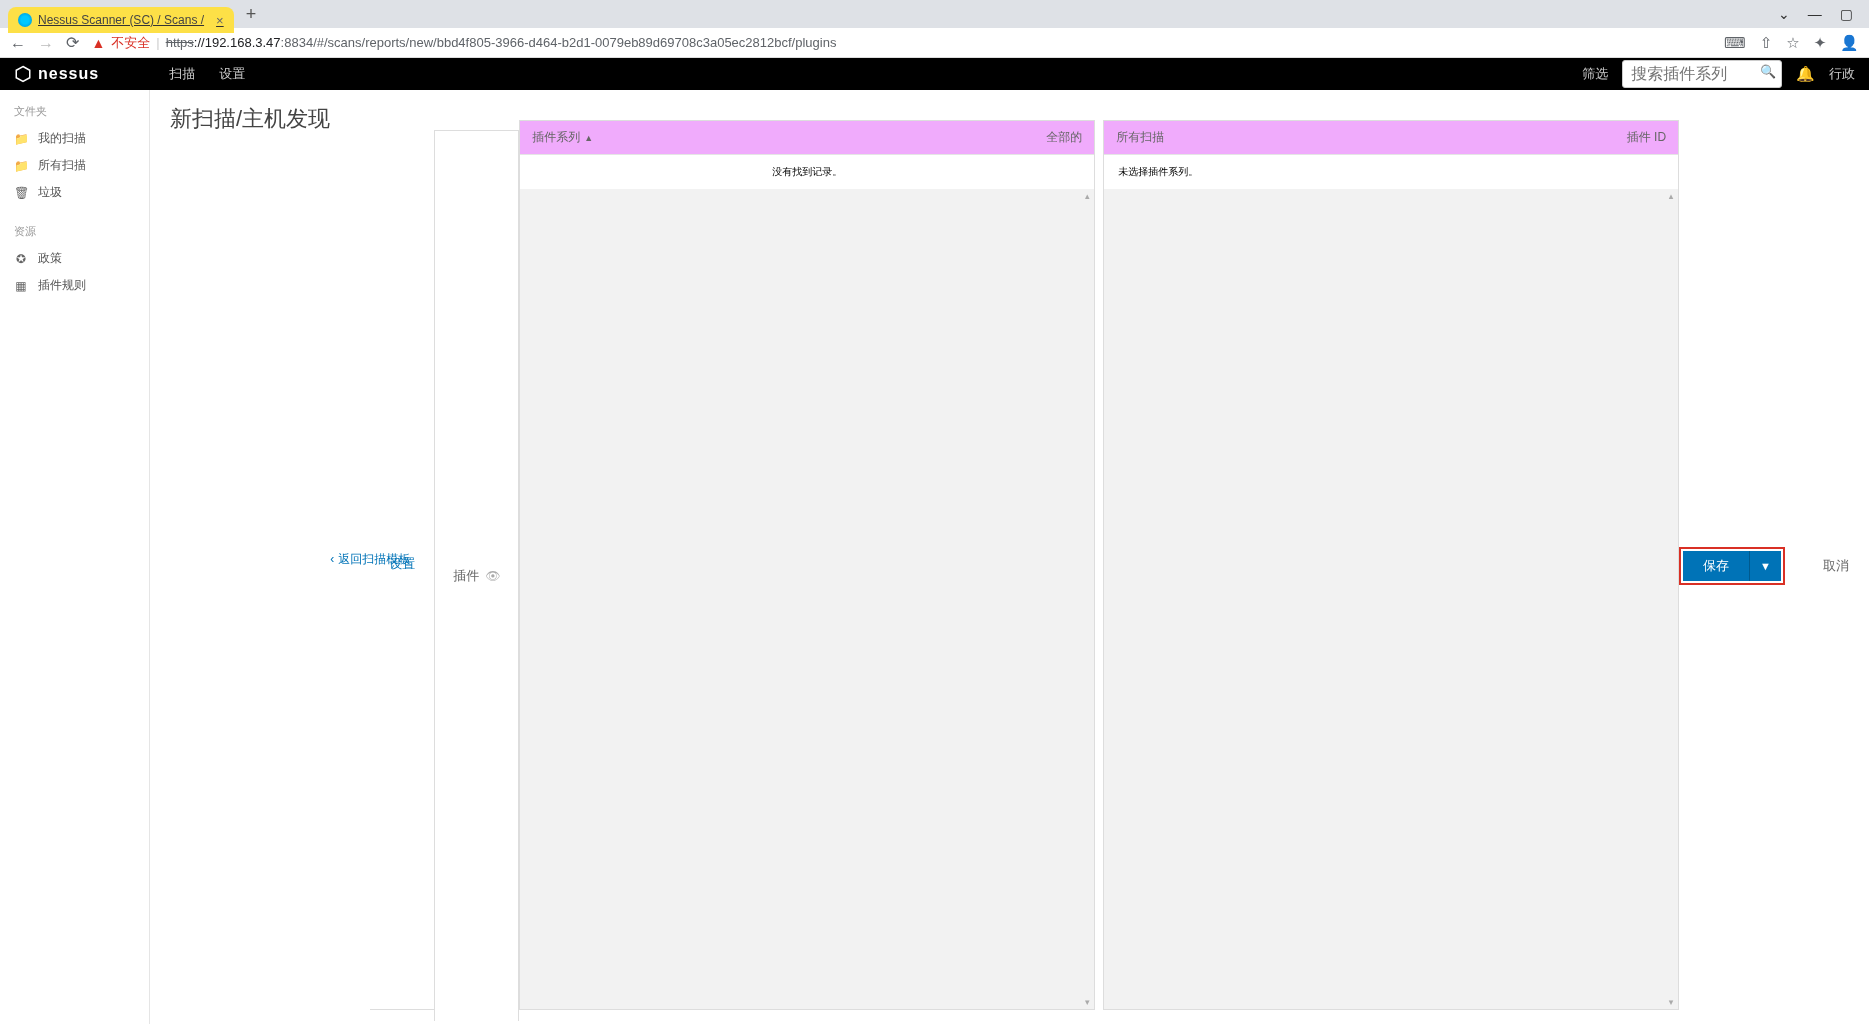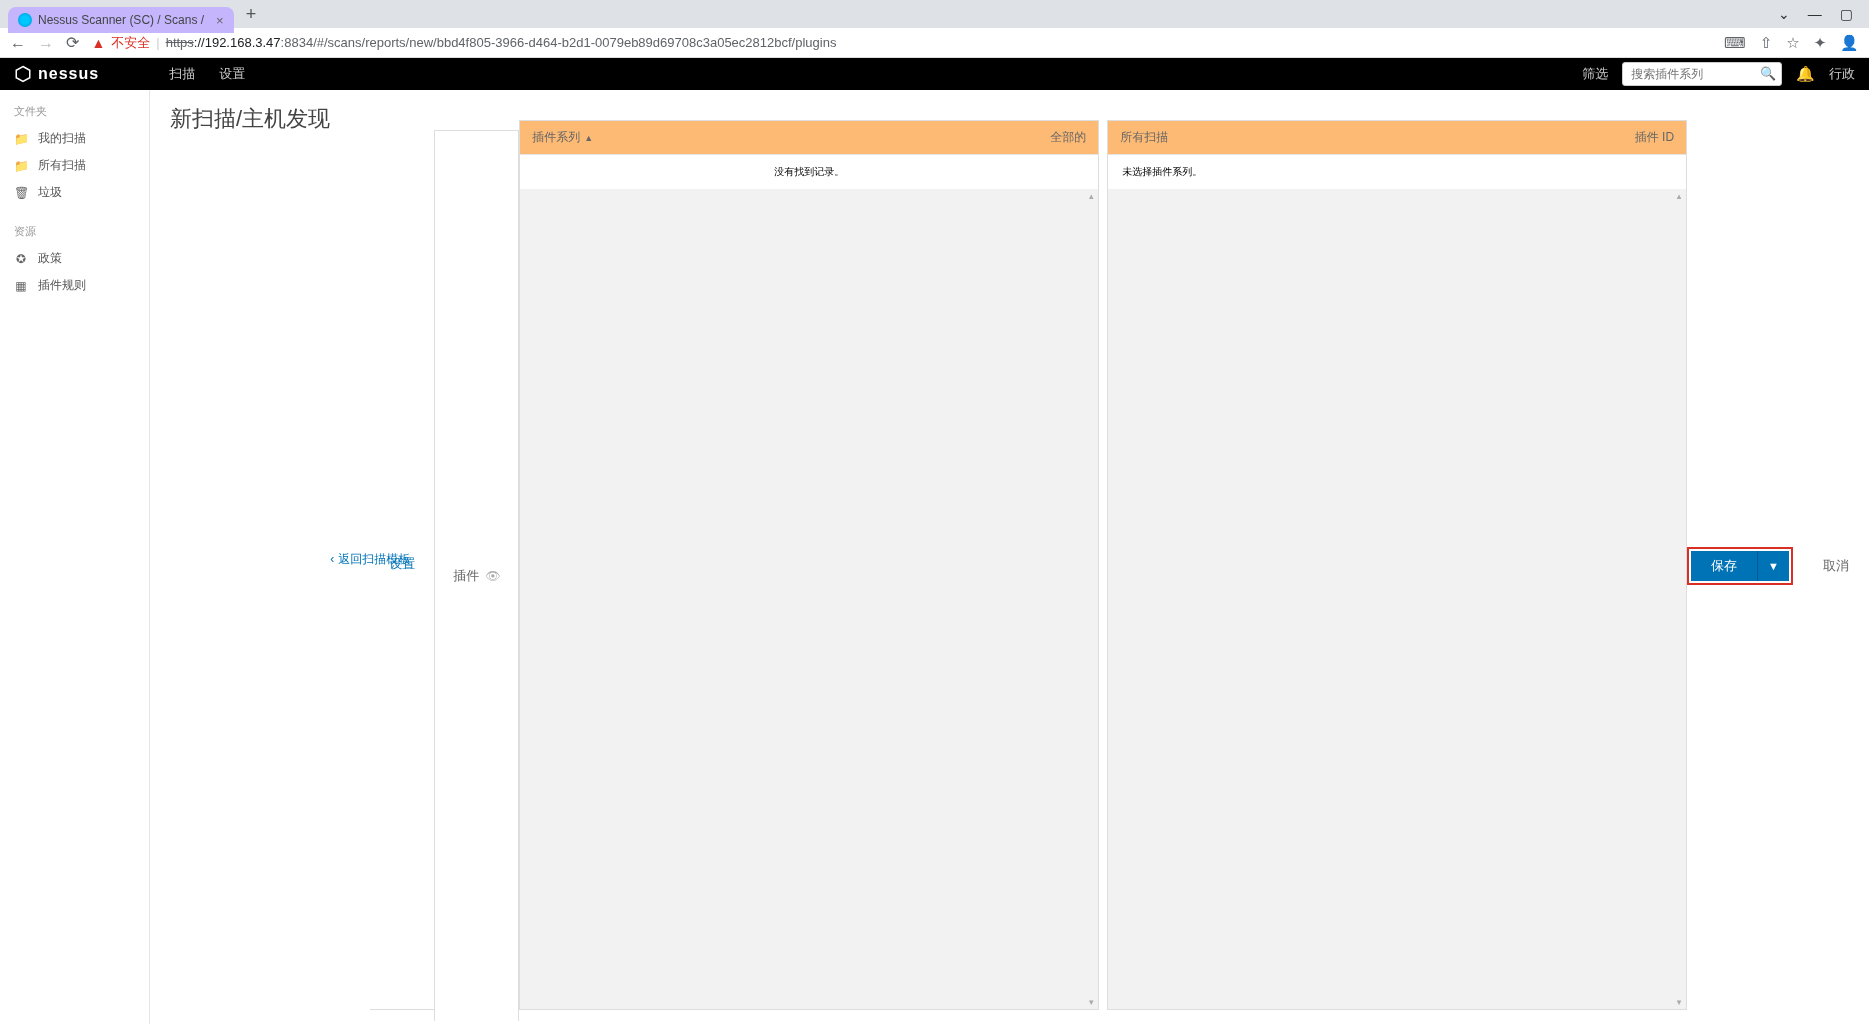--- a/index.html
+++ b/index.html
@@ -1,21 +1,21 @@
 <!DOCTYPE html>
 <html><head>
   <meta charset="utf-8">
   <style>
     * { margin: 0; padding: 0; box-sizing: border-box; font-family: Arial, "Microsoft YaHei", sans-serif; }
     body { background: #fff; font-size: 13px; color: #333; }
     
     
     .browser-chrome { background: #dee1e6; }
     .tab-bar { display: flex; align-items: center; height: 28px; padding: 0 8px; }
-    .tab { display: flex; align-items: center; background: #c4b5fd; border-radius: 8px 8px 0 0; padding: 4px 10px; height: 26px; margin-top: 12px; gap: 6px; }
+    .tab { display: flex; align-items: center; background: #fde047; border-radius: 8px 8px 0 0; padding: 4px 10px; height: 26px; margin-top: 12px; gap: 6px; text-decoration: underline; }
     .tab-icon { width: 14px; height: 14px; border-radius: 50%; background: radial-gradient(circle, #00c8ff 40%, #0088cc 100%); }
     .tab-title { font-size: 12px; color: #444; }
     .tab-close { font-size: 13px; color: #666; cursor: pointer; margin-left: 6px; }
     .new-tab { font-size: 18px; color: #555; margin-left: 12px; cursor: pointer; }
     .window-controls { margin-left: auto; display: flex; gap: 18px; align-items: center; padding-right: 8px; }
     .window-controls span { font-size: 14px; color: #333; cursor: pointer; }
     
     .address-bar { display: flex; align-items: center; height: 30px; padding: 0 10px; gap: 12px; background: #fff; border-bottom: 1px solid #ddd; }
     .nav-btn { color: #5f6368; font-size: 16px; cursor: pointer; }
     .nav-btn.disabled { color: #bbb; }
@@ -31,21 +31,21 @@
     
     
     .app-header { background: #000000; height: 32px; display: flex; align-items: center; padding: 0 14px; color: #fff; }
     .logo { display: flex; align-items: center; gap: 6px; font-size: 16px; font-weight: bold; letter-spacing: 1px; }
     .logo-icon { width: 18px; height: 18px; }
     .nav-links { display: flex; gap: 24px; margin-left: 70px; }
     .nav-link { color: #ccc; font-size: 13px; cursor: pointer; }
     .header-right { margin-left: auto; display: flex; align-items: center; gap: 14px; }
     .filter-link { color: #ccc; font-size: 13px; cursor: pointer; }
     .search-box { position: relative; }
-    .search-input { background: #fff; border: 1px solid #ccc; border-radius: 3px; padding: 4px 15px 4px 8px; width: 160px; font-size: 12px; }
+    .search-input { background: #fff; border: 1px solid #ccc; border-radius: 3px; padding: 4px 15px 4px 8px; width: 160px; font-size: 16px; }
     .search-icon-btn { position: absolute; right: 6px; top: 4px; color: #999; font-size: 13px; }
     .bell-icon { color: #ccc; font-size: 15px; cursor: pointer; }
     .admin-link { color: #ccc; font-size: 13px; cursor: pointer; }
     
     
     .main { display: flex; height: calc(100vh - 90px); }
     .sidebar { width: 150px; background: #fff; border-right: 1px solid #e5e5e5; padding: 14px 0; }
     .sidebar-section { margin-bottom: 18px; }
     .sidebar-header { font-size: 11px; color: #999; padding: 0 14px 6px; }
     .sidebar-item { display: flex; align-items: center; gap: 10px; padding: 5px 14px; color: #555; font-size: 12px; cursor: pointer; }
@@ -57,30 +57,30 @@
     .divider { border-bottom: 1px solid #e5e5e5; margin: 10px -20px 0; }
     
     .tabs { display: flex; margin-top: 14px; border-bottom: 1px solid #ddd; }
     .tab-item { padding: 8px 18px; font-size: 13px; color: #666; cursor: pointer; border: 1px solid transparent; border-bottom: none; display: flex; align-items: center; gap: 6px; }
     .tab-item.active { color: #0073b7; }
     .tab-item.selected { border-color: #ddd; background: #fff; position: relative; top: 12px; }
     .eye-icon { color: #aaa; font-size: 12px; }
     
     .panels { display: flex; gap: 8px; margin-top: 16px; flex: 1; min-height: 540px; }
     .panel { flex: 1; border: 1px solid #ddd; background: #f2f2f2; display: flex; flex-direction: column; }
-    .panel-header { display: flex; align-items: center; background: #fdba74; border-bottom: 1px solid #e5e5e5; padding: 8px 12px; font-size: 12px; color: #666; }
+    .panel-header { display: flex; align-items: center; background: #f0abfc; border-bottom: 1px solid #e5e5e5; padding: 8px 12px; font-size: 12px; color: #666; }
     .col-label { display: flex; align-items: center; gap: 4px; }
     .sort-icon { font-size: 9px; }
     .col-right { margin-left: auto; }
     .panel-body { padding: 10px 14px; font-size: 10px; color: #000000; background: #fff; }
     .panel-body.left { text-align: center; }
     .panel-spacer { flex: 1; background: #f2f2f2; position: relative; }
     .scroll-hint { position: absolute; right: 2px; top: 2px; bottom: 2px; width: 10px; display:flex; flex-direction:column; justify-content:space-between; align-items:center; color:#aaa; font-size:9px;}
     
-    .footer { display: flex; align-items: center; gap: 12px; margin-top: 24px; padding-bottom: 6px; }
+    .footer { display: flex; align-items: center; gap: 20px; margin-top: 24px; padding-bottom: 6px; }
     .save-group { display: flex; border: 2px solid #d93025; padding: 2px; }
     .save-btn { background: #0073b7; color: #fff; border: none; padding: 6px 20px; font-size: 13px; cursor: pointer; }
     .save-drop { background: #0073b7; color: #fff; border: none; border-left: 1px solid #005a8e; padding: 6px 10px; font-size: 11px; cursor: pointer; }
     .cancel-btn { background: none; border: none; color: #666; font-size: 13px; cursor: pointer; margin-left: 18px; }
   </style>
 </head>
 <body>
 
 <div class="browser-chrome">
   <div class="tab-bar">

